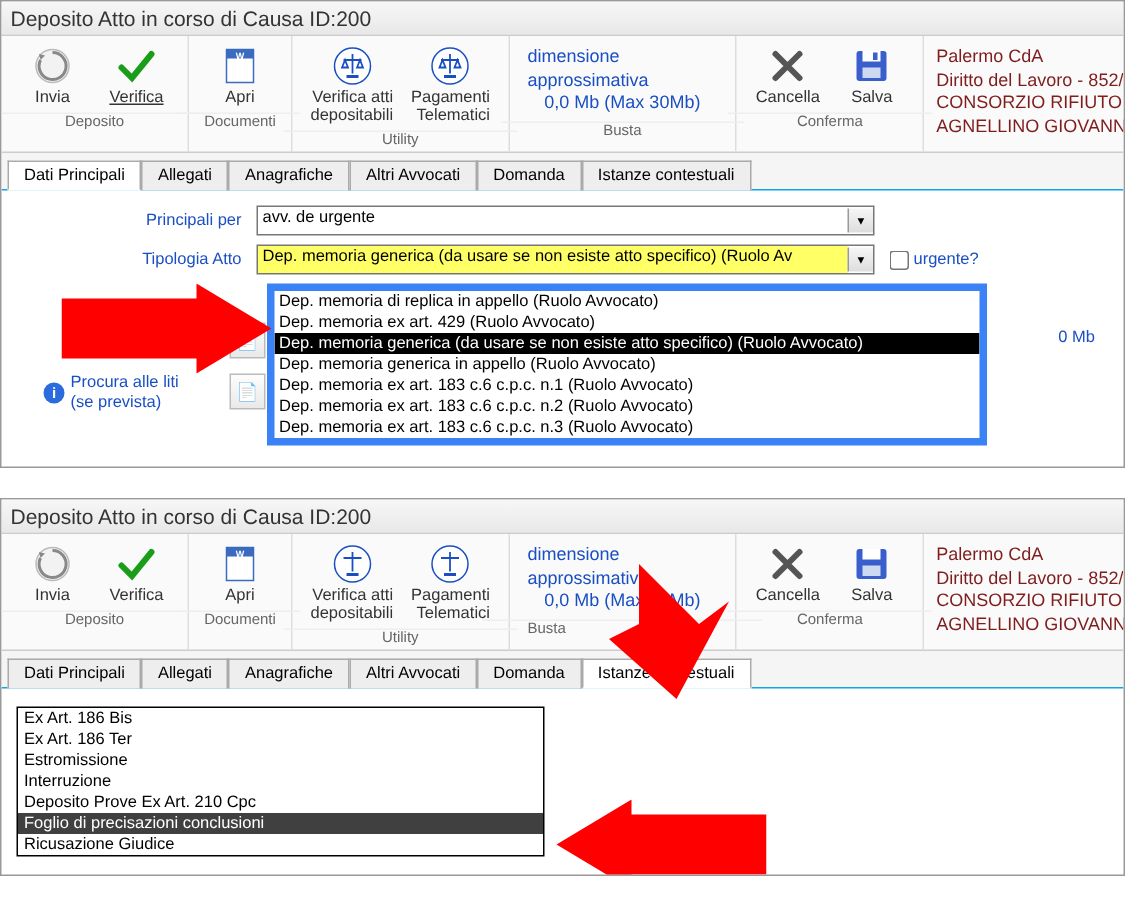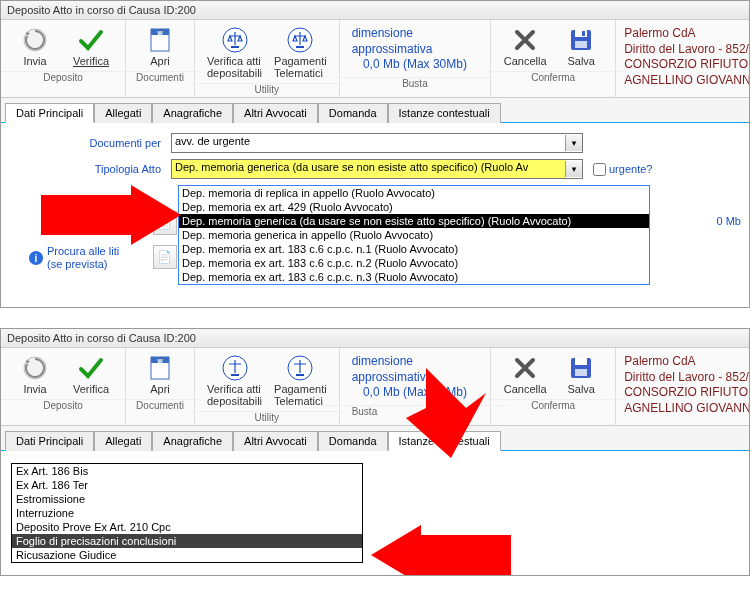--- a/index.html
+++ b/index.html
@@ -13,21 +13,21 @@
     border: 1px solid #999;
     margin-bottom: 20px;
     position: relative;
     background: #fff;
     overflow: hidden;
   }
   .titlebar {
     background: linear-gradient(#f7f7f7,#e8e8e8);
     border-bottom: 1px solid #ccc;
     padding: 3px 6px;
-    font-size: 11px;
+    font-size: 14px;
     color: #333;
   }
   .toolbar {
     display: flex;
     align-items: stretch;
     border-bottom: 1px solid #ccc;
     background: #fafafa;
   }
   .tb-group {
     display: flex;
@@ -53,21 +53,21 @@
   .tb-icon {
     width: 28px;
     height: 28px;
     display:flex;
     align-items:center;
     justify-content:center;
   }
   .tb-label {
     font-size: 11px;
     color: #333;
-    text-align:left;
+    text-align:right;
     line-height:1.1;
     margin-top:1px;
   }
   .tb-grouplabel {
     font-size: 10px;
     color: #666;
     text-align:center;
     padding: 0 6px 2px 6px;
     width:100%;
     border-top:1px solid #eee;
@@ -145,21 +145,21 @@
     background:linear-gradient(#f6f6f6,#ddd);
     border-left:1px solid #999;
     display:flex;align-items:center;justify-content:center;
     cursor:pointer;
     font-size:9px;
   }
   .chk { margin-left:6px; display:flex; align-items:center; color:#1a4fc3; font-size:11px;}
   .chk input{margin-right:3px;}
   .dropdown-list {
     position:absolute;
-    border:1px solid #3b82f6;
+    border:5px solid #3b82f6;
     background:#fff;
     z-index:5;
     width:470px;
     left:177px;
     top:62px;
     font-size:11px;
     max-height:118px;
     overflow:hidden;
   }
   .dropdown-list .opt {
@@ -319,21 +319,21 @@
       <div class="tab active">Dati Principali</div>
       <div class="tab">Allegati</div>
       <div class="tab">Anagrafiche</div>
       <div class="tab">Altri Avvocati</div>
       <div class="tab">Domanda</div>
       <div class="tab">Istanze contestuali</div>
     </div>
 
   <div class="form-area" style="height:160px;">
     <div class="form-row">
-      <div class="form-label">Documenti per</div>
+      <div class="form-label">Principali per</div>
       <div class="combo" style="width:410px;">
         <span class="combo-text">avv. de urgente</span>
         <span class="combo-btn">▾</span>
       </div>
     </div>
 
     <div class="form-row">
       <div class="form-label">Tipologia Atto</div>
       <div class="combo" style="width:410px;">
         <span class="combo-text highlight">Dep. memoria generica (da usare se non esiste atto specifico) (Ruolo Av</span>
@@ -359,21 +359,21 @@
     <span class="icon-btn-small" style="position:absolute;left:150px;top:122px;">📄</span>
 
     <div style="position:absolute;left:28px;top:122px;display:flex;align-items:center;">
       <span class="info-icon">i</span>
       <span class="blue-link">
         <span>Procura alle liti</span><br>
         <span>(se prevista)</span>
       </span>
     </div>
 
-    <span class="blue-link" style="position:absolute;right:8px;top:92px;">0 Mb</span>
+    <span class="blue-link" style="position:absolute;right:19px;top:92px;">0 Mb</span>
 
     <div class="arrow-red" style="left:40px;top:62px;">
       <svg width="140" height="60" viewBox="0 0 140 60">
           <polygon points="0,10 90,10 90,0 140,30 90,60 90,50 0,50" fill="#ff0000"></polygon>
         </svg>
     </div>
   </div>
 </div>
 
 <div class="window" style="width:748px;">

